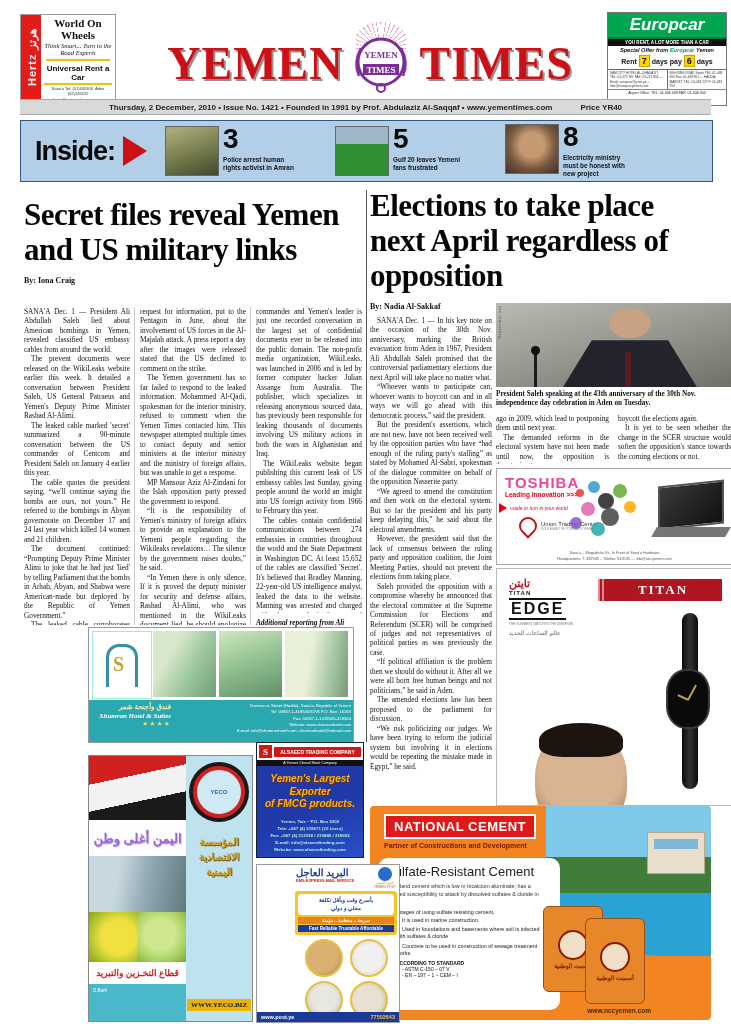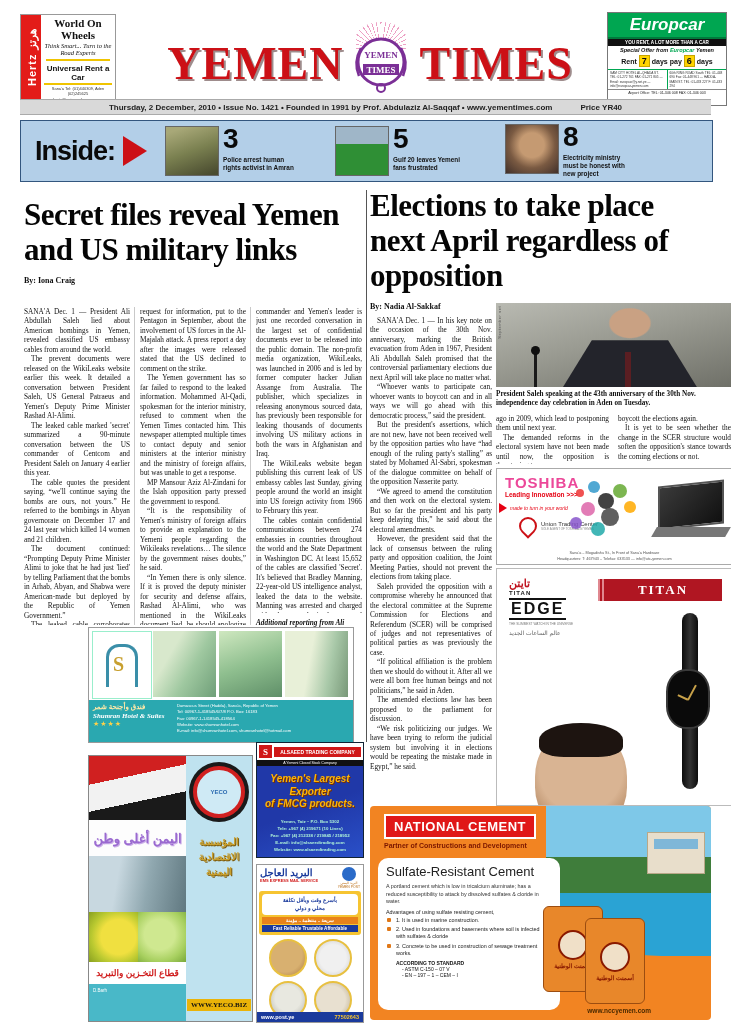--- a/index.html
+++ b/index.html
@@ -144,21 +144,21 @@
   
   #shumran{left:88px;top:627px;width:264px;height:114px;border:1px solid #999;background:#fff;overflow:hidden;}
   #shumran .logo{position:absolute;left:3px;top:3px;width:58px;height:66px;border:1px solid #9ec;display:flex;align-items:center;justify-content:center;}
   #shumran .arch{width:26px;height:40px;border:3px solid #3a8ea8;border-bottom:none;border-radius:13px 13px 0 0;position:relative;}
   #shumran .arch:before{content:"S";position:absolute;left:4px;top:6px;font:bold 20px "Liberation Serif",serif;color:#c8a030;}
   #shumran .photos{position:absolute;left:64px;top:3px;height:66px;display:flex;gap:3px;}
   #shumran .photos div{width:63px;height:66px;}
   .hph1{background:linear-gradient(120deg,#d8e8cc 0 30%,#9fc8a0 60%,#6f9f78 100%);}
   .hph2{background:linear-gradient(160deg,#cfe8c0,#8fbf8f 50%,#5f8f68 100%);}
   .hph3{background:linear-gradient(100deg,#e8f0d8 0 40%,#a8c8a8 70%,#789878 100%);}
-  #shumran .foot{position:absolute;left:0;bottom:0;width:100%;height:42px;background:#2aa8b0;color:#fff;display:flex;}
+  #shumran .foot{position:absolute;left:0;bottom:0;width:100%;height:42px;background:#2aa8b0;color:#fff;display:flex;text-align:right;}
   #shumran .foot .name{width:86px;padding:3px 4px;box-sizing:border-box;}
   #shumran .foot .ar-name{font:bold 7px "Liberation Sans",sans-serif;color:#ffe9a8;}
   #shumran .foot .en-name{font:italic bold 7px "Liberation Serif",serif;margin-top:1px;}
   #shumran .foot .stars{color:#ffd24a;font-size:7px;letter-spacing:1px;}
   #shumran .foot .contact{flex:1;font:4.2px "Liberation Sans",sans-serif;line-height:1.5;padding:3px 2px;}
   
   #yeco{left:88px;top:755px;width:163px;height:265px;border:1px solid #888;display:flex;overflow:hidden;font-family:"Liberation Sans",sans-serif;}
   #yeco .left{width:97px;display:flex;flex-direction:column;}
   #yeco .flag{height:64px;background:linear-gradient(168deg,#d02020 0 34%,#f2f2f2 34% 66%,#1a1a1a 66% 100%);}
   #yeco .slogan{height:36px;display:flex;align-items:center;justify-content:center;font:bold 13px "Liberation Sans",sans-serif;
@@ -182,21 +182,21 @@
       border:1px solid #123;overflow:hidden;font-family:"Liberation Sans",sans-serif;}
   #alsaeed .top{background:#fff;display:flex;align-items:center;gap:2px;padding:2px;}
   #alsaeed .slogo{width:13px;height:13px;background:#d01818;color:#fff;font:bold 9px "Liberation Serif",serif;
       display:flex;align-items:center;justify-content:center;}
   #alsaeed .cname{flex:1;background:#d01818;color:#fff;font:bold 5px "Liberation Sans",sans-serif;text-align:center;padding:2px 0;}
   #alsaeed .sub{background:#111;color:#fff;font:3.6px "Liberation Sans",sans-serif;text-align:center;padding:1px 0;}
   #alsaeed .big{margin-top:7px;text-align:center;font:italic bold 10px "Liberation Sans",sans-serif;color:#ffb400;
       text-shadow:1px 1px 0 #7a3000;line-height:1.25;}
   #alsaeed .contact{margin-top:7px;text-align:center;font:bold 4.4px "Liberation Sans",sans-serif;color:#aef2d8;line-height:1.6;}
   
-  #post{left:256px;top:864px;width:106px;height:157px;border:1px solid #999;background:#fff;overflow:hidden;font-family:"Liberation Sans",sans-serif;}
+  #post{left:256px;top:864px;width:106px;height:157px;border:1px solid #999;background:#fff;overflow:hidden;font-family:"Liberation Sans",sans-serif;padding-left:36px;}
   #post .hdr{display:flex;justify-content:space-between;align-items:flex-start;padding:2px 3px;}
   #post .hdr .ar{font:bold 10px "Liberation Sans",sans-serif;color:#1a3a9c;}
   #post .hdr .ems{font:bold 4px "Liberation Sans",sans-serif;color:#d01818;}
   #post .hdr .yp{text-align:center;}
   #post .hdr .yp .circ{width:14px;height:14px;border-radius:50%;background:#2a6ac8;margin:0 auto;}
   #post .hdr .yp .t{font:3.4px "Liberation Sans",sans-serif;color:#b86a10;}
   #post .yellow{background:#f6c431;margin:0 2px;padding:3px;border-radius:3px;}
   #post .wbox{background:#fff;border-radius:4px;text-align:center;font:bold 5.5px "Liberation Sans",sans-serif;color:#1a3a9c;padding:2px;line-height:1.5;}
   #post .orange{background:#e8821a;color:#fff;text-align:center;font:bold 4.6px "Liberation Sans",sans-serif;padding:1px 0;margin-top:2px;}
   #post .navy{background:#1a3a9c;color:#fff;text-align:center;font:bold 4.6px "Liberation Sans",sans-serif;padding:1px 0;margin-top:1px;}
@@ -300,21 +300,21 @@
   <div class="col" style="left:24px;top:307px;">
       <p>SANA'A Dec. 1 — President Ali Abdullah Saleh lied about American bombings in Yemen, revealed classified US embassy cables from around the world.</p>
       <p>The prevent documents were released on the WikiLeaks website earlier this week. It detailed a conversation between President Saleh, US General Patraeus and Yemen's Deputy Prime Minister Rashad Al-Alimi.</p>
       <p>The leaked cable marked 'secret' summarized a 90-minute conversation between the US commander of Centcom and President Saleh on January 4 earlier this year.</p>
       <p>The cable quotes the president saying, “we'll continue saying the bombs are ours, not yours.” He referred to the bombings in Abyan governorate on December 17 and 24 last year which killed 14 women and 21 children.</p>
       <p>The document continued: “Prompting Deputy Prime Minister Alimi to joke that he had just 'lied' by telling Parliament that the bombs in Arhab, Abyan, and Shabwa were American-made but deployed by the Republic of Yemen Government.”</p>
       <p>The leaked cable corroborates images, released earlier this year, showing that the US military carried out the missile strike on an alleged Al Qaeda training camp at Al-Majalah in Abyan on December 2009. Amnesty International confirmed that this missile strike killed 41 local residents.</p>
     </div>
   <div class="vrule" style="left:134px;top:307px;height:318px;"></div>
   <div class="col" style="left:140px;top:307px;">
-      <p>request for information, put to the Pentagon in September, about the involvement of US forces in the Al-Majalah attack. A press report a day after the images were released stated that the US declined to comment on the strike.</p>
+      <p>request for information, put to the Pentagon in June, about the involvement of US forces in the Al-Majalah attack. A press report a day after the images were released stated that the US declined to comment on the strike.</p>
       <p>The Yemen government has so far failed to respond to the leaked information. Mohammed Al-Qadi, spokesman for the interior ministry, refused to comment when the Yemen Times contacted him. This newspaper attempted multiple times to contact deputy and senior ministers at the interior ministry and the ministry of foreign affairs, but was unable to get a response.</p>
       <p>MP Mansour Aziz Al-Zindani for the Islah opposition party pressed the government to respond.</p>
       <p>“It is the responsibility of Yemen's ministry of foreign affairs to provide an explanation to the Yemeni people regarding the Wikileaks revelations… The silence by the government raises doubts,” he said.</p>
       <p>“In Yemen there is only silence. If it is proved the deputy minister for security and defense affairs, Rashad Al-Alimi, who was mentioned in the WikiLeaks document lied, he should apologize to parliament and resign.”</p>
     </div>
   <div class="vrule" style="left:250px;top:307px;height:318px;"></div>
   <div class="col" style="left:256px;top:307px;height:306px;">
       <p>commander and Yemen's leader is just one recorded conversation in the largest set of confidential documents ever to be released into the public domain. The non-profit media organization, WikiLeaks, was launched in 2006 and is led by former computer hacker Julian Assange from Australia. The publisher, which specializes in releasing anonymous sourced data, has previously been responsible for leaking thousands of documents involving US military actions in both the wars in Afghanistan and Iraq.</p>
       <p>The WikiLeaks website began publishing this current leak of US embassy cables last Sunday, giving people around the world an insight into US foreign activity from 1966 to February this year.</p>
       <p>The cables contain confidential communications between 274 embassies in countries throughout the world and the State Department in Washington DC. At least 15,652 of the cables are classified 'Secret'. It's believed that Bradley Manning, 22-year-old US intelligence analyst, leaked the data to the website. Manning was arrested and charged with the unauthorized use and disclosure of U.S. classified information in May.</p>

